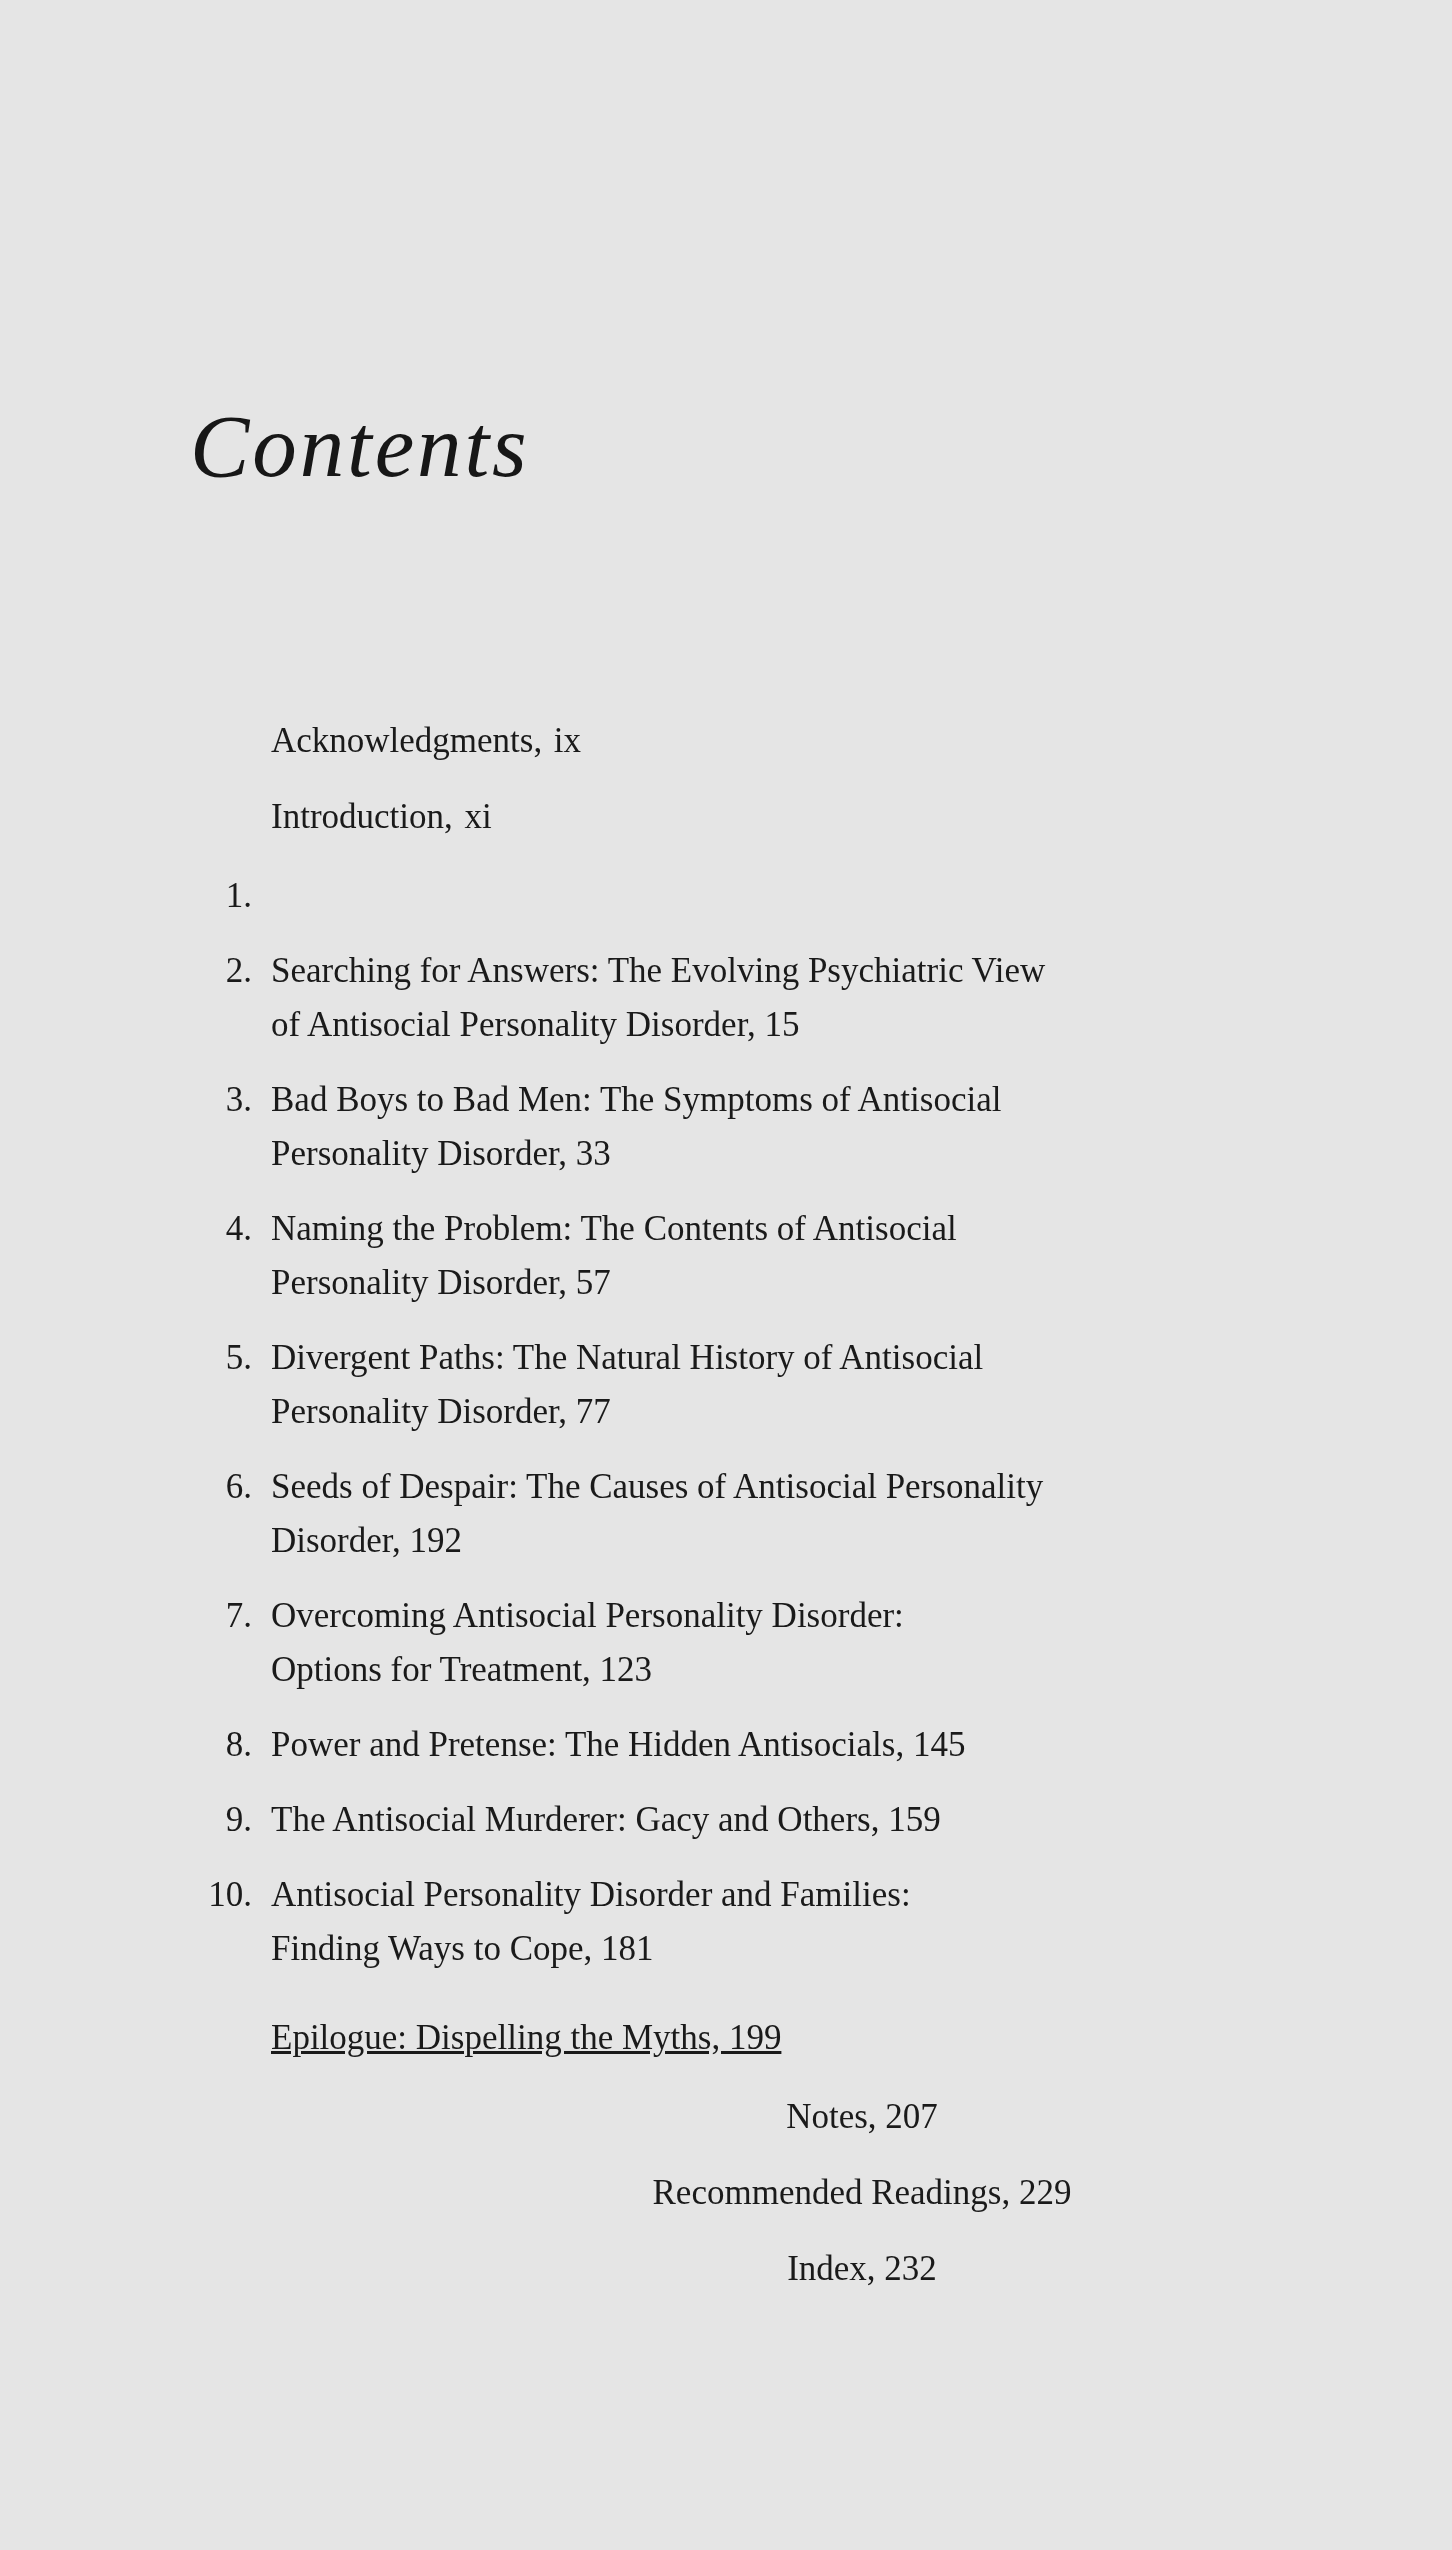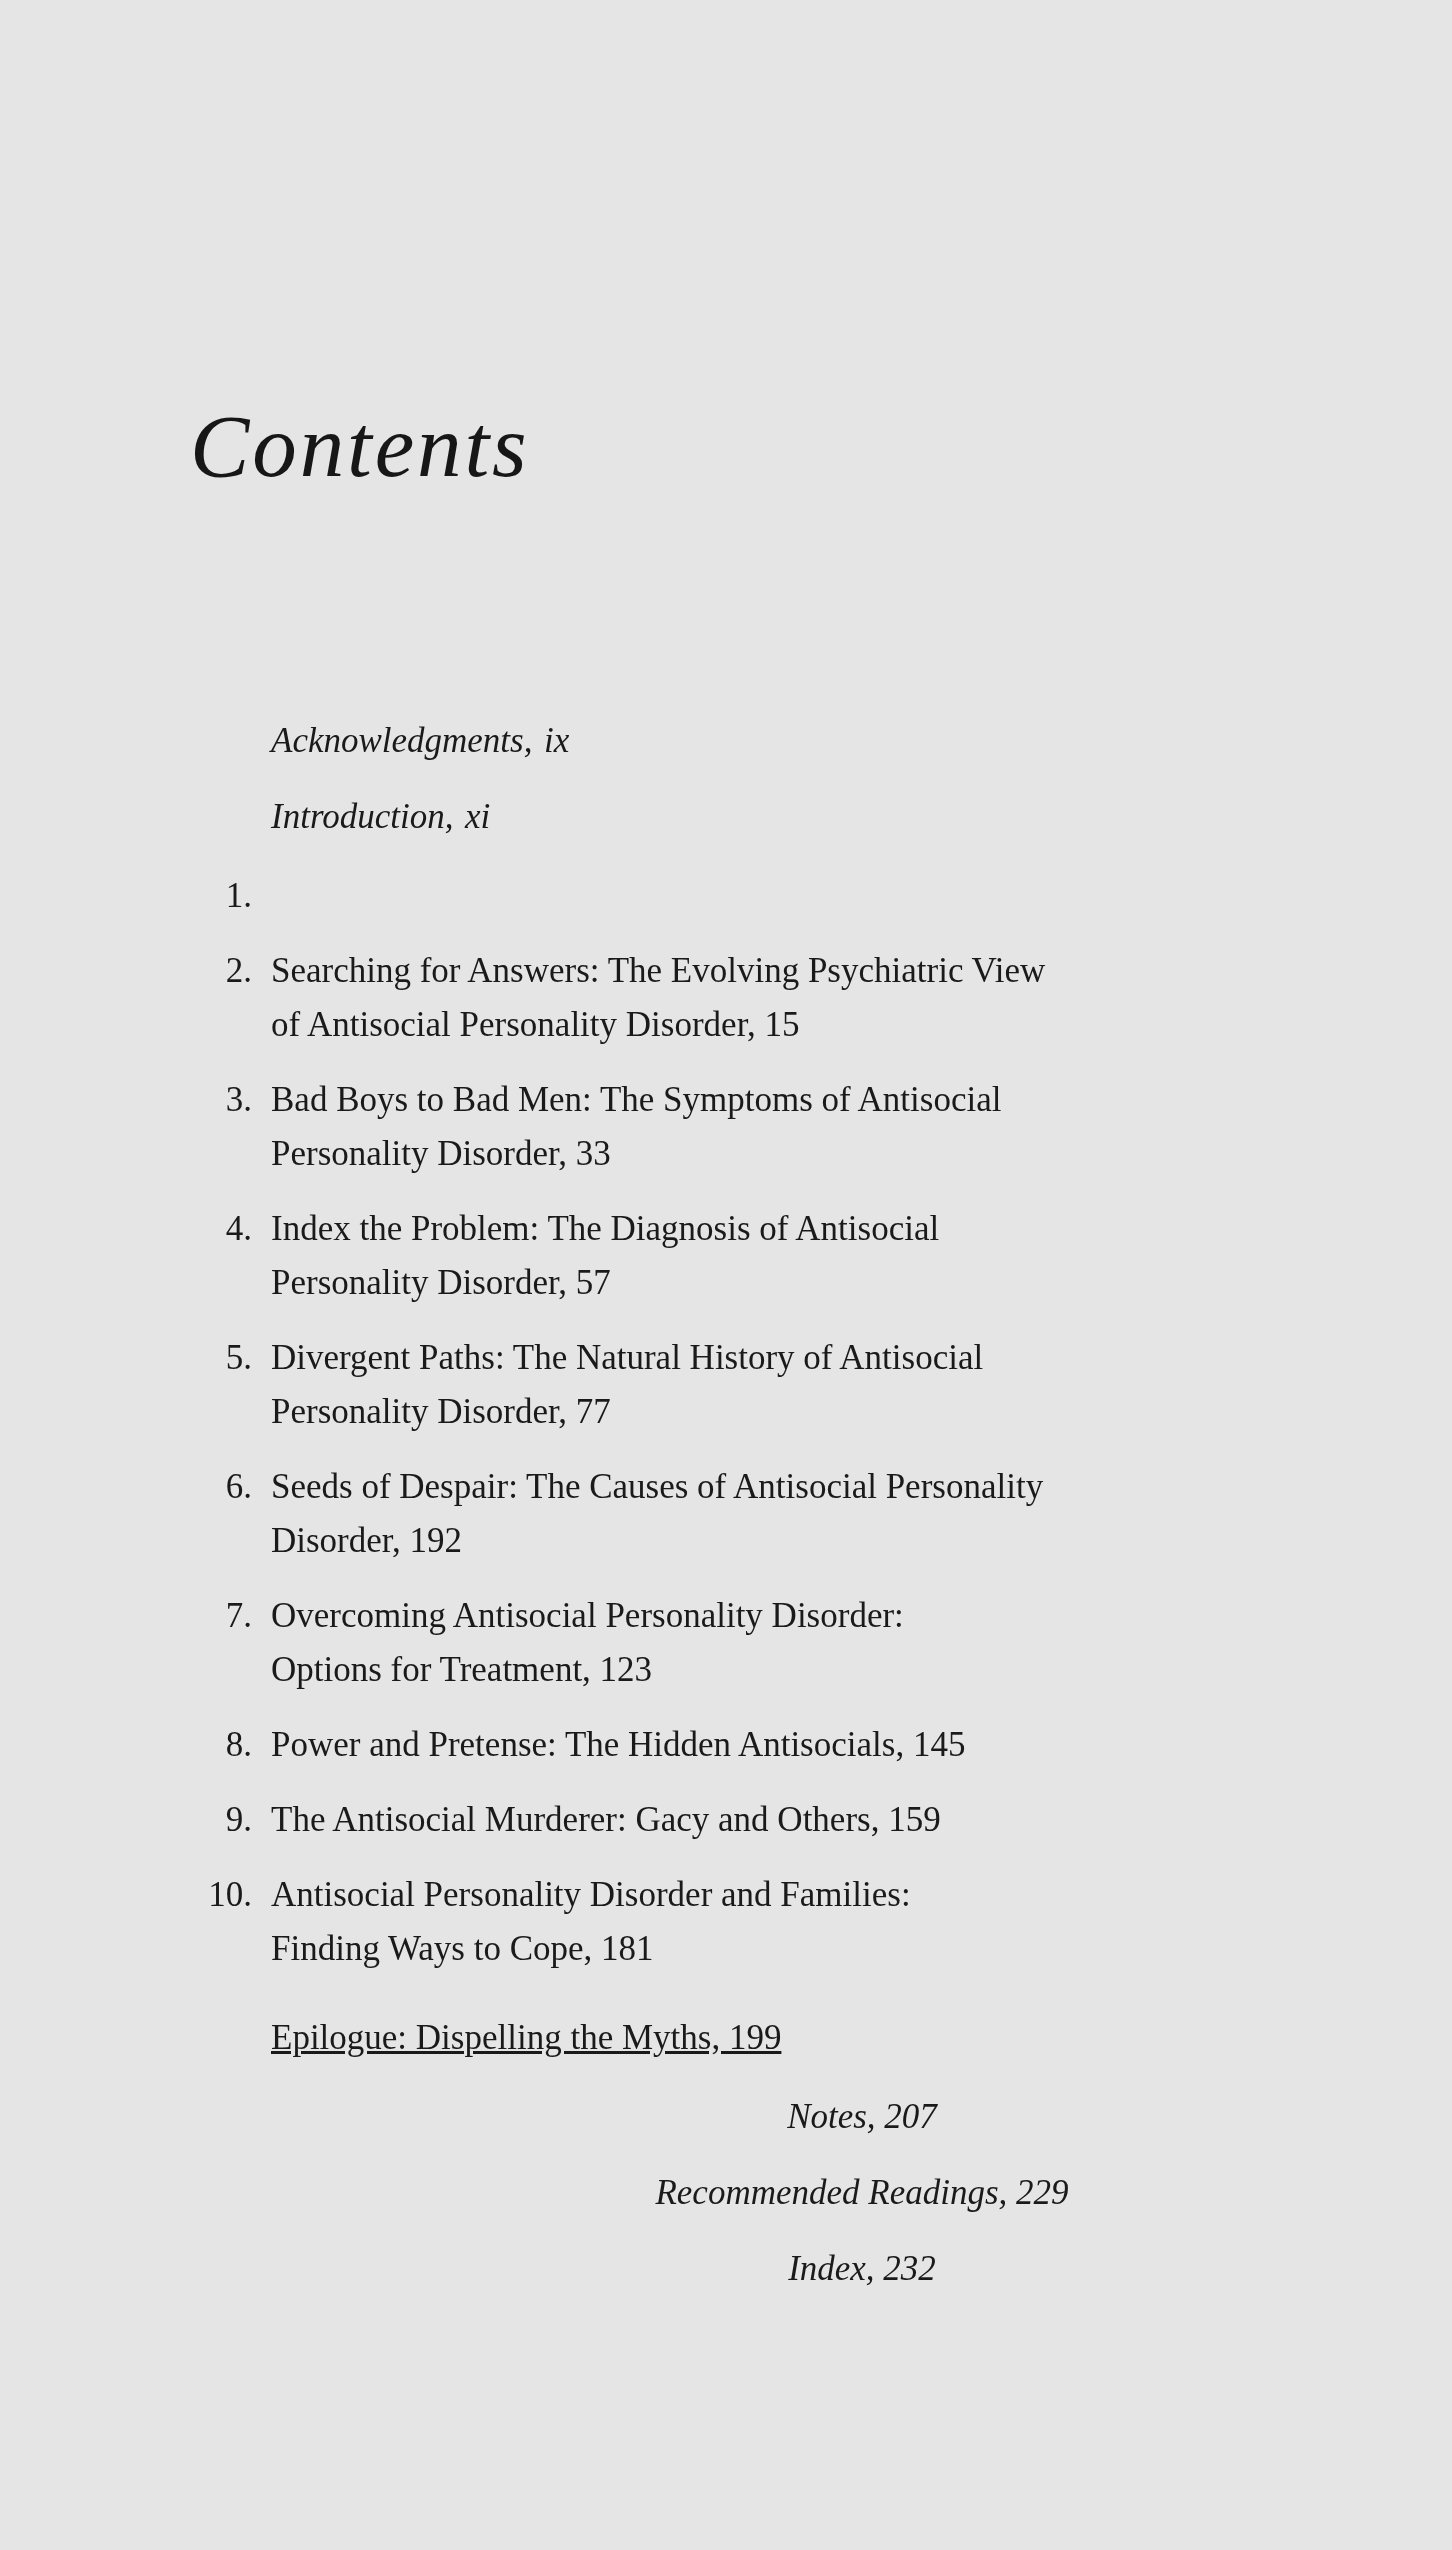--- a/index.html
+++ b/index.html
@@ -34,21 +34,20 @@
     top: 714px;
     width: 100%;
     font-size: 35px;
     line-height: 54px;
   }
   .entry {
     margin: 0 0 22px 0;
   }
   .fm, .bm {
     margin-left: 271px;
-    font-style: italic;
   }
   .bm {
     margin-top: 25px;
     text-align: center;
   }
   .pg {
     margin-left: 11.6px;
   }
   .chapters {
     margin-top: 25px;
@@ -109,21 +108,21 @@
         <div class="num">3.</div>
         <div class="text">
           <div class="l1">Bad Boys to Bad Men: The Symptoms of Antisocial</div>
           <div class="l2">Personality Disorder, 33</div>
         </div>
       </div>
 
       <div class="row">
         <div class="num">4.</div>
         <div class="text">
-          <div class="l1">Index the Problem: The Diagnosis of Antisocial</div>
+          <div class="l1">Naming the Problem: The Contents of Antisocial</div>
           <div class="l2">Personality Disorder, 57</div>
         </div>
       </div>
 
       <div class="row">
         <div class="num">5.</div>
         <div class="text">
           <div class="l1">Divergent Paths: The Natural History of Antisocial</div>
           <div class="l2">Personality Disorder, 77</div>
         </div>

